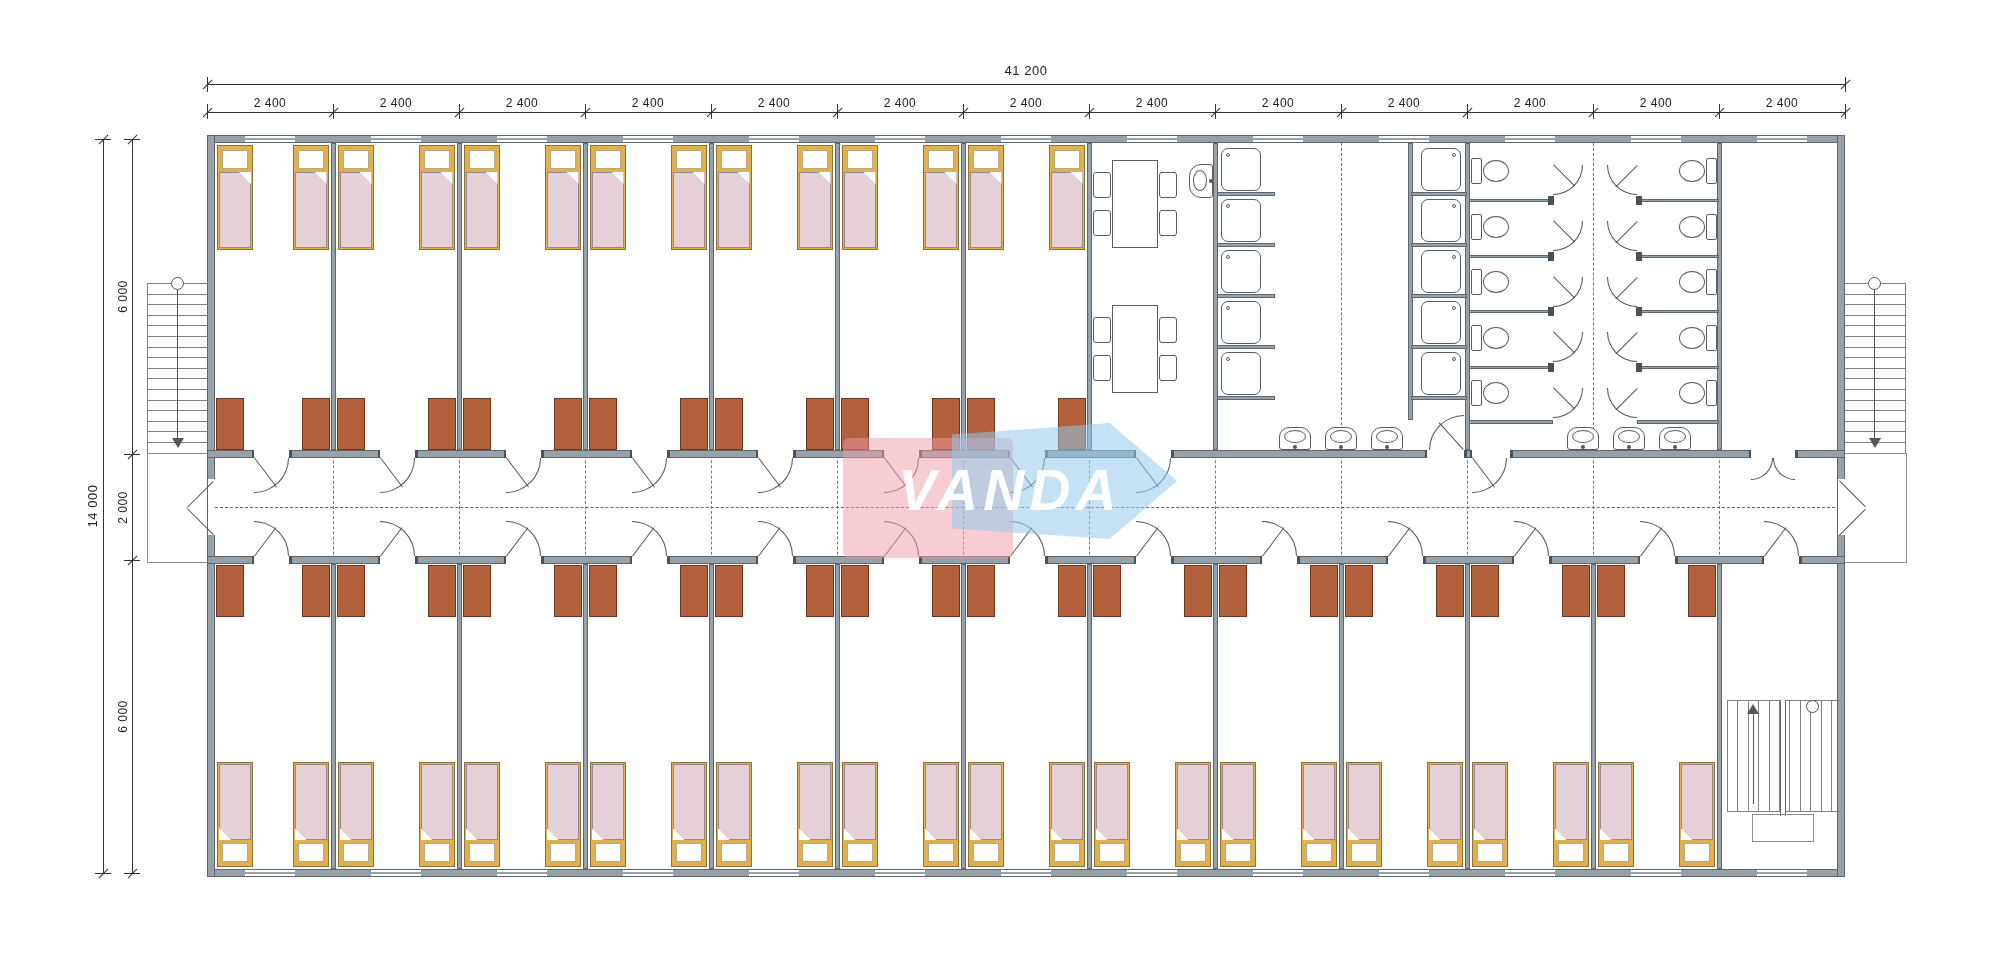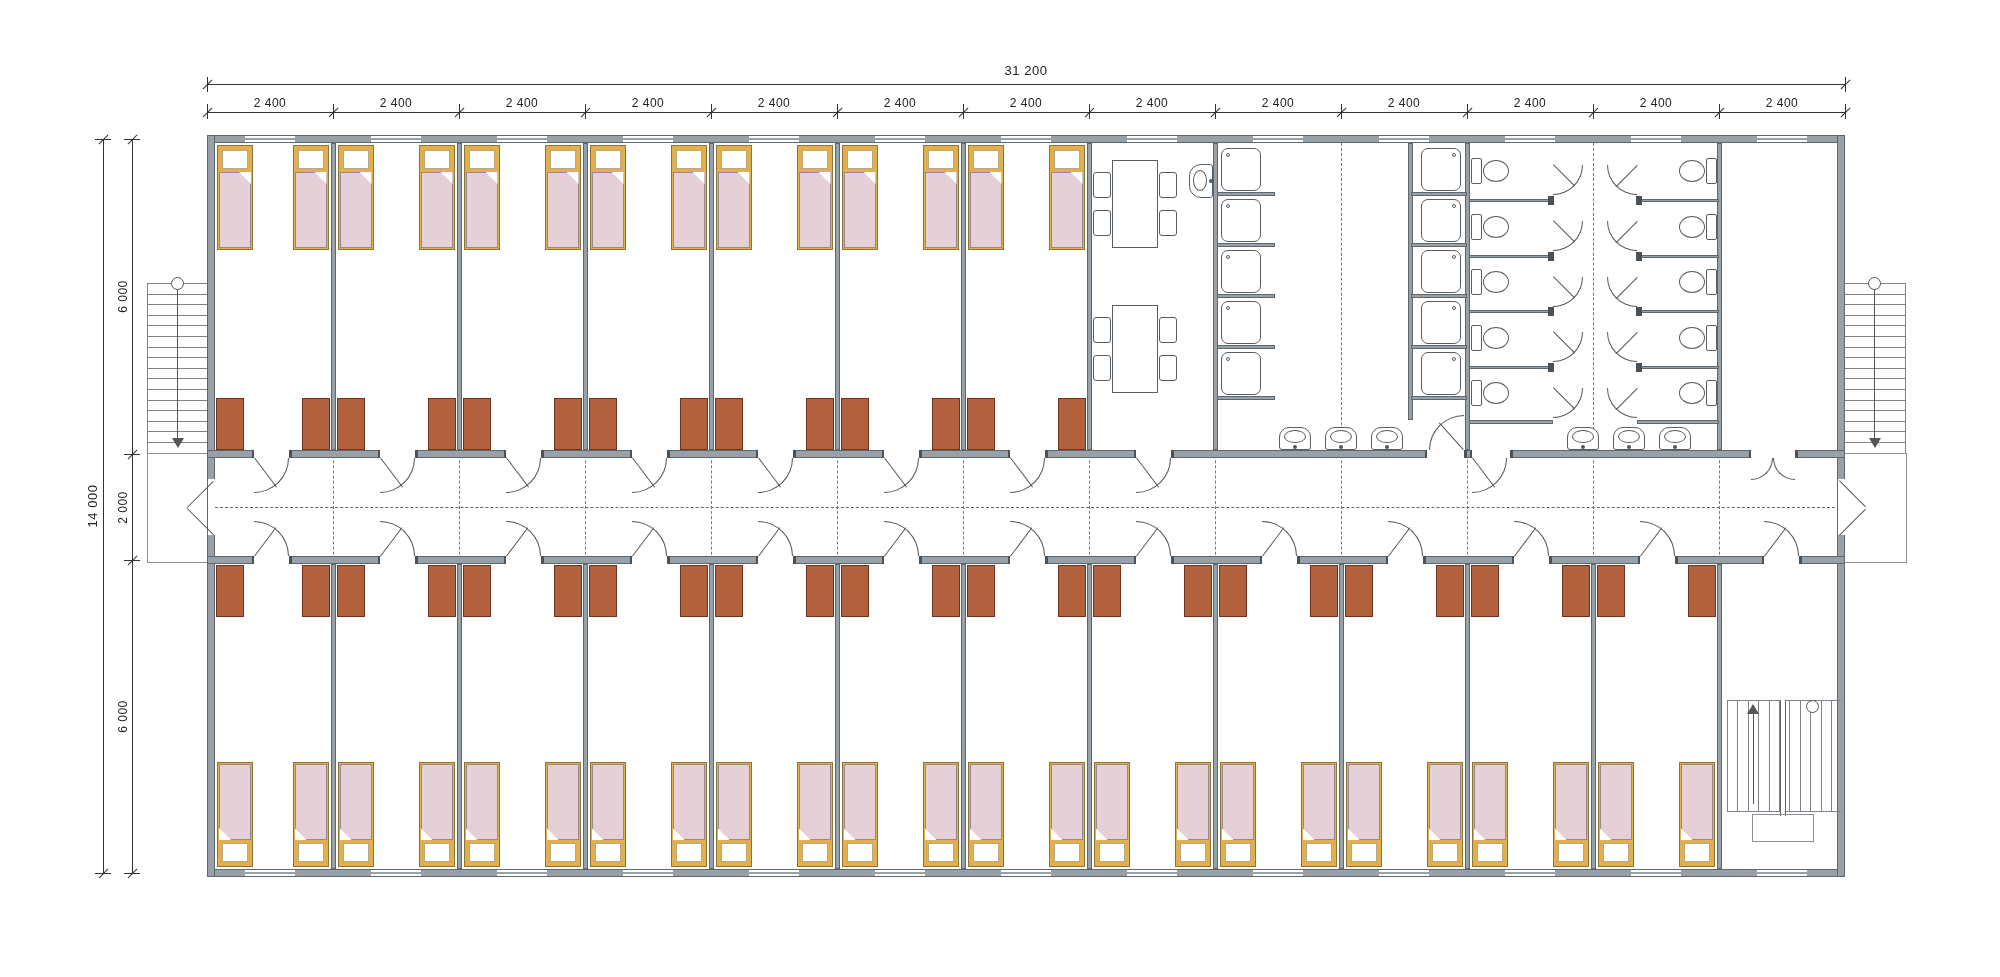--- a/index.html
+++ b/index.html
@@ -15,21 +15,26 @@
              clip-path:polygon(0 10%,70% 0,100% 50%,70% 100%,0 91%);}
   .logo-text{position:absolute;left:15px;top:36px;width:310px;height:72px;line-height:72px;
              font-style:italic;font-weight:700;font-size:57px;letter-spacing:5px;text-align:center;}
   .dim-top-total{left:207px;top:64px;width:1638px;height:14px;}
   .dim-left-total{left:-7px;top:499px;width:200px;height:14px;transform:rotate(-90deg);}
 </style>
 </head>
 <body>
 
 <div id="plan">
-  <div class="abs lbl tot dim-top-total">31 200</div>
+  <div class="logo">
+    <div class="logo-pink" style="background: rgba(240, 153, 165, 0.5);"></div>
+    <div class="logo-blue" style="background: rgba(148, 202, 233, 0.55);"></div>
+    <div class="logo-text" style="color: rgba(255, 255, 255, 0.95);">VANDA</div>
+  </div>
+  <div class="abs lbl tot dim-top-total">41 200</div>
   <div class="abs lbl tot dim-left-total">14 000</div>
 <div class="abs" style="left: 165px; top: 507px; width: 1680px; height: 0px; border-top: 1px dashed rgb(102, 102, 102);"></div>
     <div class="abs" style="left: 333px; top: 440px; width: 0px; height: 135px; border-left: 1px dashed rgb(119, 119, 119);"></div>
     <div class="abs" style="left: 459px; top: 440px; width: 0px; height: 135px; border-left: 1px dashed rgb(119, 119, 119);"></div>
     <div class="abs" style="left: 585px; top: 440px; width: 0px; height: 135px; border-left: 1px dashed rgb(119, 119, 119);"></div>
     <div class="abs" style="left: 711px; top: 440px; width: 0px; height: 135px; border-left: 1px dashed rgb(119, 119, 119);"></div>
     <div class="abs" style="left: 837px; top: 440px; width: 0px; height: 135px; border-left: 1px dashed rgb(119, 119, 119);"></div>
     <div class="abs" style="left: 963px; top: 440px; width: 0px; height: 135px; border-left: 1px dashed rgb(119, 119, 119);"></div>
     <div class="abs" style="left: 1089px; top: 440px; width: 0px; height: 135px; border-left: 1px dashed rgb(119, 119, 119);"></div>
     <div class="abs" style="left: 1215px; top: 440px; width: 0px; height: 135px; border-left: 1px dashed rgb(119, 119, 119);"></div>

